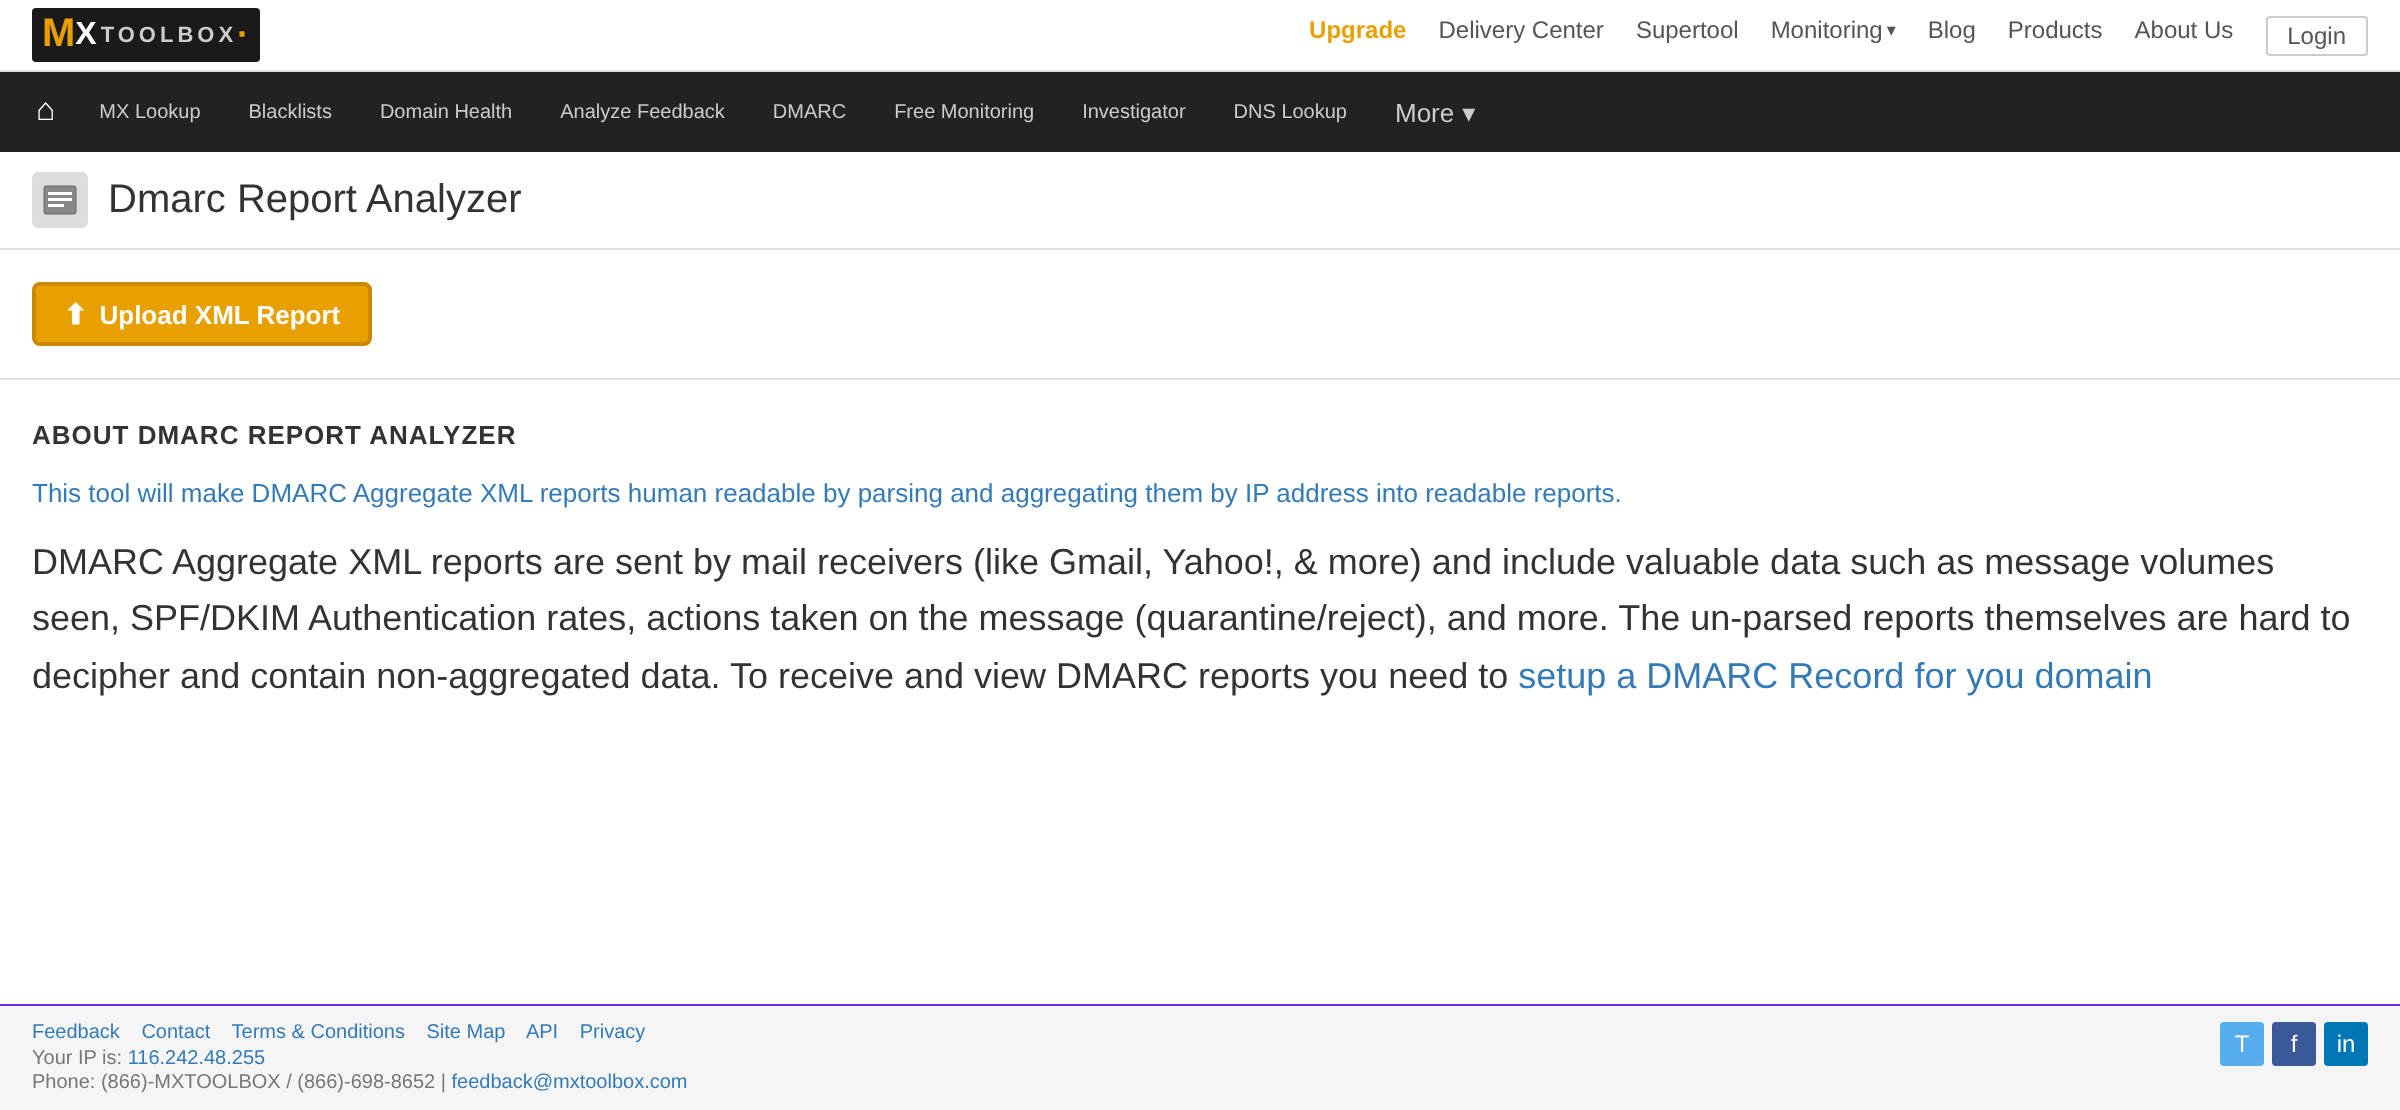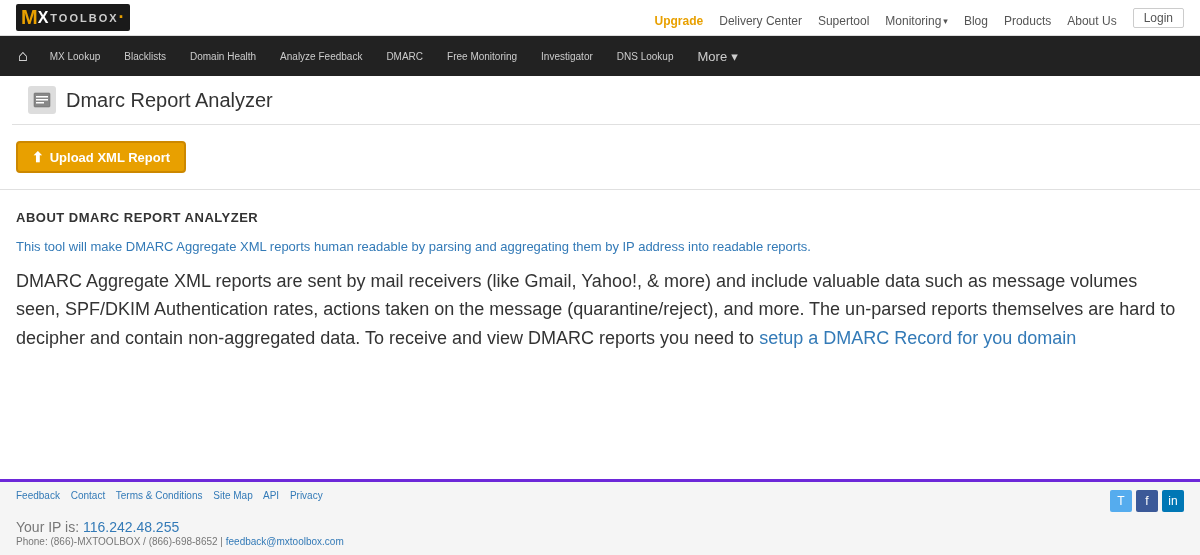--- a/index.html
+++ b/index.html
@@ -29,21 +29,21 @@
       display: flex;
       align-items: center;
     }
     .logo-m { color: #e8a000; font-size: 20px; font-weight: 900; }
     .logo-x { color: #fff; font-size: 16px; font-weight: 900; }
     .logo-toolbox { color: #ccc; font-size: 11px; letter-spacing: 2px; margin-left: 2px; }
     .logo-dot { color: #e8a000; font-size: 18px; }
 
     .top-nav {
       display: flex;
-      align-items: flex-end;
+      align-items: flex-start;
       gap: 16px;
     }
     .top-nav a {
       text-decoration: none;
       font-size: 12px;
       color: #555;
     }
     .top-nav a.upgrade { color: #e8a000; font-weight: bold; }
     .top-nav .monitoring-wrap { display: flex; align-items: center; gap: 2px; }
     .top-nav .caret { font-size: 9px; color: #555; }
@@ -96,21 +96,20 @@
       padding: 0;
     }
 
     
     .page-title-bar {
       display: flex;
       align-items: center;
       padding: 10px 16px;
       border-bottom: 1px solid #e0e0e0;
       background: #fff;
-      margin-left: 12px;
     }
     .page-title-icon {
       width: 28px;
       height: 28px;
       background: #ddd;
       border-radius: 3px;
       display: flex;
       align-items: center;
       justify-content: center;
       margin-right: 10px;
@@ -167,21 +166,21 @@
     }
     .about-desc a { color: #337ab7; text-decoration: none; }
 
     
     .footer {
       position: fixed;
       bottom: 0;
       left: 0;
       width: 1200px;
       background: #f5f5f5;
-      border-top: 3px solid #6d28d9;
+      border-top: 1px solid #6d28d9;
       padding: 8px 16px;
       font-size: 10px;
       color: #777;
     }
     .footer-top {
       display: flex;
       justify-content: space-between;
       align-items: flex-start;
     }
     .footer-links a {
@@ -202,21 +201,21 @@
       justify-content: center;
       font-size: 12px;
       color: #fff;
       border-radius: 2px;
       cursor: pointer;
     }
     .twitter { background: #55acee; }
     .facebook { background: #3b5998; }
     .linkedin { background: #0077b5; }
 
-    .footer-ip { font-size: 14px; color: #777; margin-top: 18px; }
+    .footer-ip { font-size: 10px; color: #777; margin-top: 2px; }
     .footer-ip a { color: #337ab7; text-decoration: none; }
     .footer-phone { font-size: 10px; color: #777; margin-top: 1px; }
     .footer-phone a { color: #337ab7; text-decoration: none; }
     .footer-copy { font-size: 10px; color: #777; margin-top: 1px; }
   </style>
 </head>
 <body>
 
 <div class="top-bar">
   <div class="top-bar-logo">

